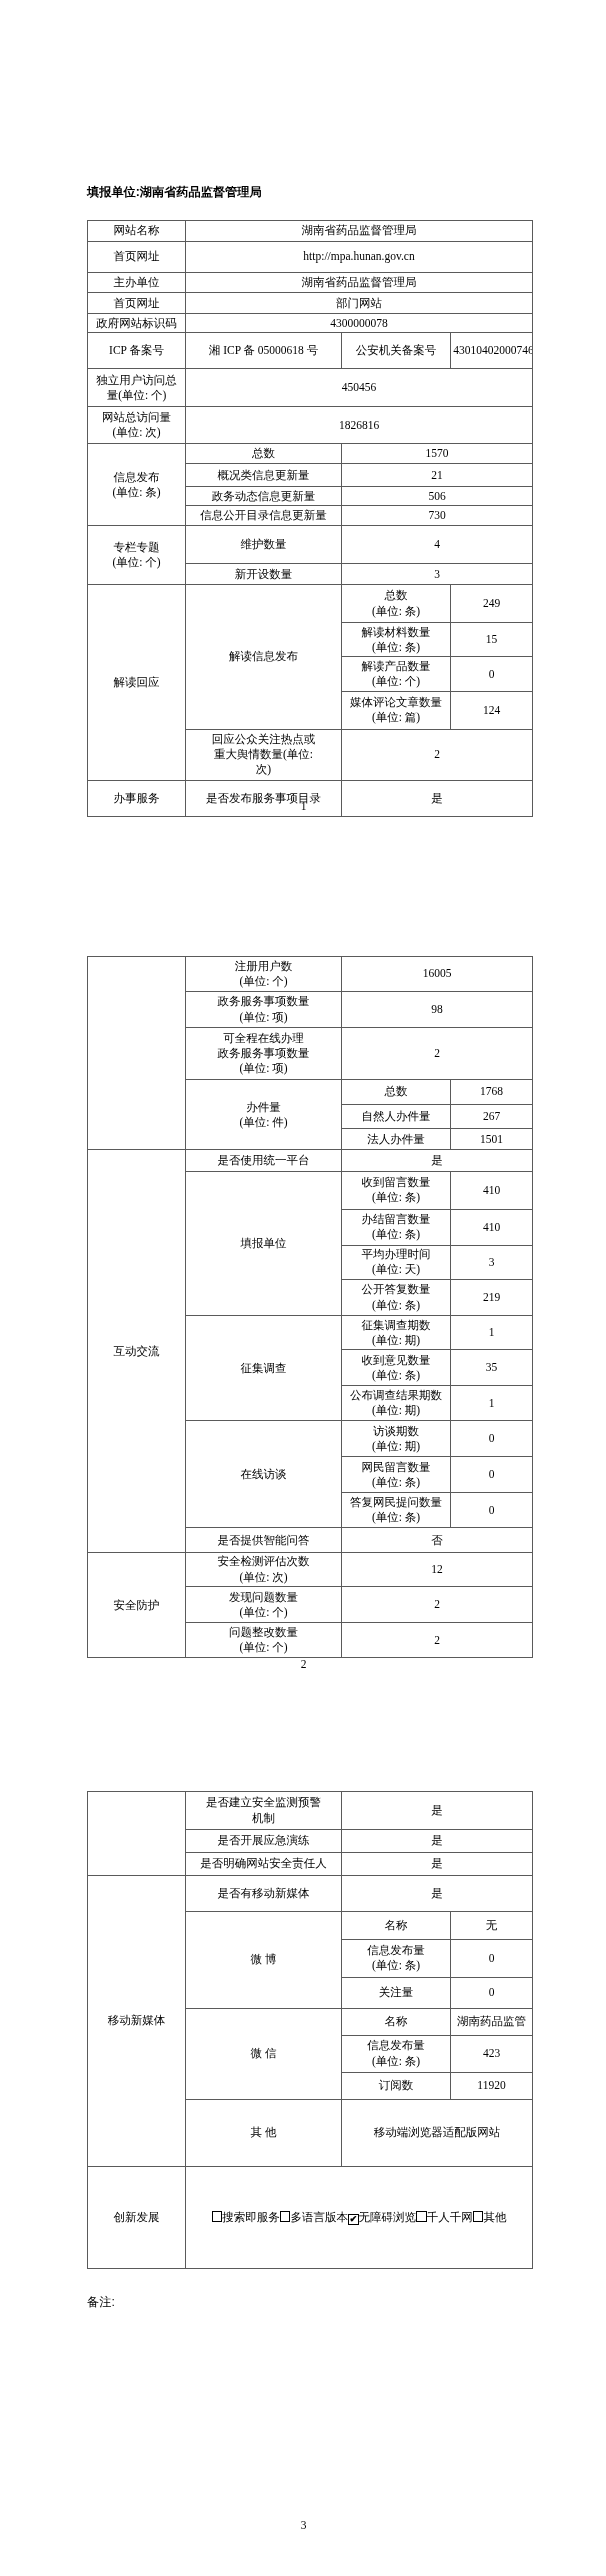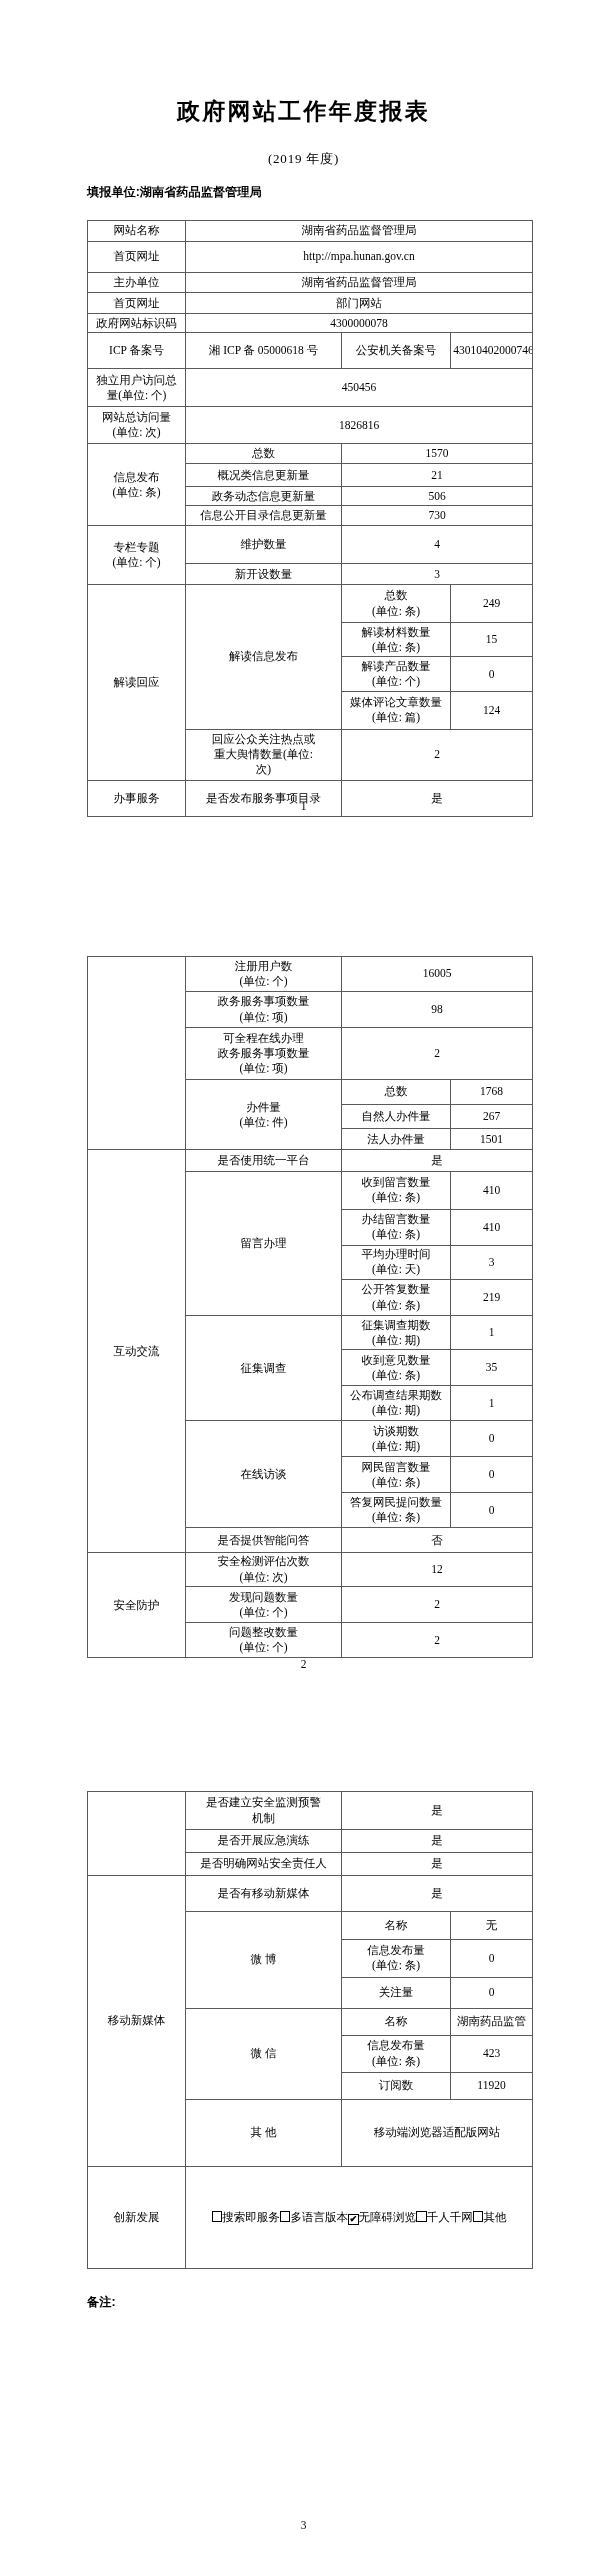--- a/index.html
+++ b/index.html
@@ -16,21 +16,21 @@
   .subtitle {
     position: absolute; top: 150px; left: 0; width: 607px; text-align: center;
     font-size: 13px; letter-spacing: 0.8px;
   }
   .filing {
     position: absolute; top: 184px; left: 87px;
     font-family: "Liberation Sans", sans-serif; font-weight: bold; font-size: 12.2px;
   }
   .notes {
     position: absolute; top: 2294px; left: 87px;
-    font-family: "Liberation Sans", sans-serif; font-weight: bold; font-size: 12.2px;
+    font-family: "Liberation Sans", sans-serif; font-weight: normal; font-size: 12.2px;
   }
   .pagenum {
     position: absolute; left: 0; width: 607px; text-align: center; font-size: 11.5px;
   }
   table.tbl {
     position: absolute; left: 87px; width: 445px;
     border-collapse: collapse; table-layout: fixed;
     border: 1.5px solid #4f4f4f;
   }
   table.tbl td {
@@ -44,22 +44,20 @@
     font-size: 9.2px; line-height: 8.4px; text-align: center; font-weight: bold;
     vertical-align: -1.5px; background: #fff;
   }
   .opt { white-space: nowrap; }
 </style>
 </head>
 <body>
 
 <div class="page">
 
-  <div class="title">政府网站工作年度报表</div>
-  <div class="subtitle">(2019 年度)</div>
   <div class="filing">填报单位:湖南省药品监督管理局</div>
 
   <table class="tbl" style="top:220px">
     <colgroup>
         <col style="width:98px">
         <col style="width:156px">
         <col style="width:109px">
         <col style="width:82px">
       </colgroup>
     <tbody>
@@ -229,21 +227,21 @@
     <tr style="height:21.4px">
       <td>法人办件量</td>
       <td>1501</td>
     </tr>
     <tr class="thick" style="height:21.4px">
       <td rowspan="12">互动交流</td>
       <td>是否使用统一平台</td>
       <td colspan="2">是</td>
     </tr>
     <tr style="height:38px">
-      <td rowspan="4">留言办理</td>
+      <td rowspan="4">填报单位</td>
       <td>
         <span class="ln">收到留言数量</span>
         <span class="ln">(单位: 条)</span>
       </td>
       <td>410</td>
     </tr>
     <tr style="height:36px">
       <td>
         <span class="ln">办结留言数量</span>
         <span class="ln">(单位: 条)</span>

